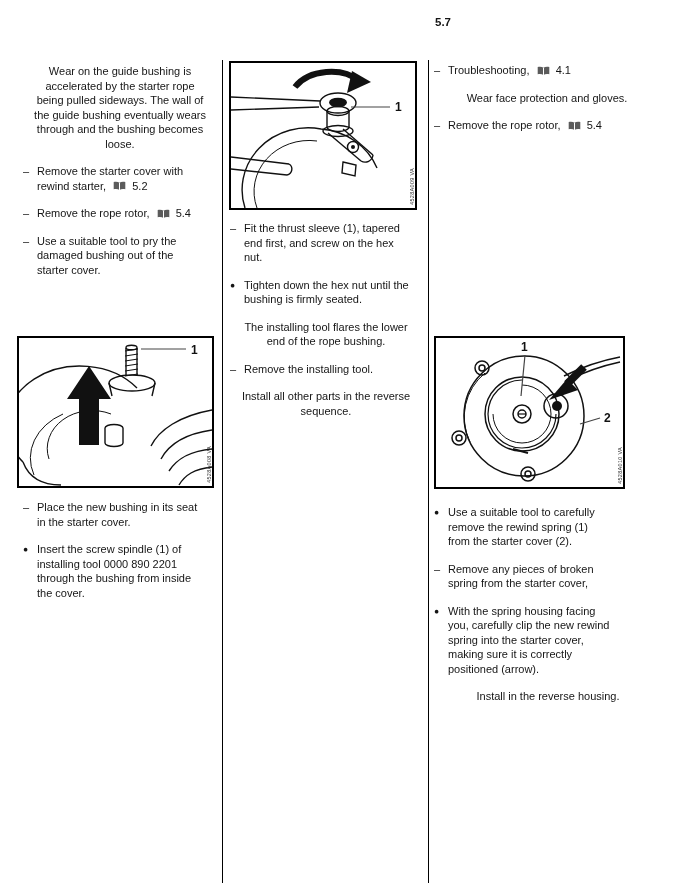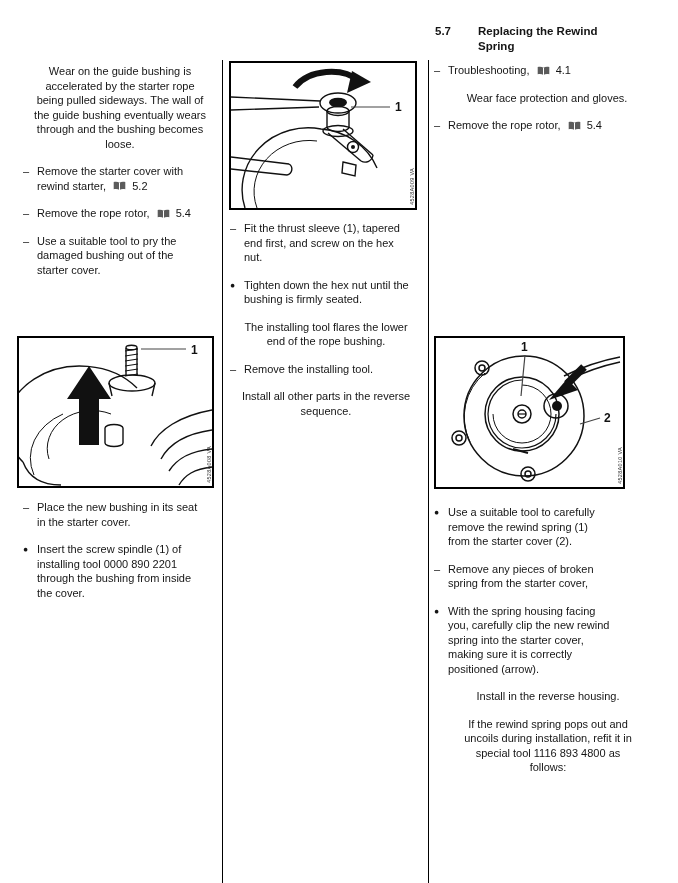--- a/index.html
+++ b/index.html
@@ -5,21 +5,21 @@
   html,body{margin:0;padding:0;background:#fff;}
   .page{position:relative;width:678px;height:883px;background:#ffffff;overflow:hidden;
         font-family:"Liberation Sans",sans-serif;color:#151515;}
   .divider{position:absolute;top:60px;bottom:0;width:1px;background:#000;}
   #divider-left{left:222px;}
   #divider-right{left:428px;}
   .heading{position:absolute;display:flex;font-weight:bold;font-size:11.5px;line-height:14.5px;}
   .heading .num{width:43px;flex:none;}
   .heading .title{white-space:pre-line;}
   #heading-left{left:23px;top:15px;width:195px;}
-  #heading-right{left:435px;top:24px;width:210px;}
+  #heading-right{left:435px;top:15px;width:210px;align-items:flex-end;}
   .flow{position:absolute;font-size:11px;line-height:14.5px;}
   #flow-left-top{left:23px;top:64px;width:194px;}
   #flow-left-bottom{left:23px;top:500px;width:194px;}
   #flow-middle{left:230px;top:221px;width:192px;}
   #flow-right-top{left:434px;top:63px;width:226px;}
   #flow-right-bottom{left:434px;top:505px;width:228px;}
   .para{margin:0 0 13px 0;white-space:pre-line;text-align:center;}
   .item{display:flex;margin:0 0 13px 0;}
   .item .marker{width:14px;flex:none;}
   .item.bullet .marker{font-size:8.5px;}
@@ -40,22 +40,20 @@
 <body>
 
 <div class="page">
 
   <div class="divider" id="divider-left"></div>
   <div class="divider" id="divider-right"></div>
 
 
   <div class="heading" id="heading-right">
     <span class="num">5.7</span>
-    <span class="title">Replacing the Rewind
-Spring</span>
   </div>
 
   <div class="flow" id="flow-left-top">
       <p class="para">Wear on the guide bushing is
 accelerated by the starter rope
 being pulled sideways. The wall of
 the guide bushing eventually wears
 through and the bushing becomes
 loose.</p>
       <div class="item dash">
@@ -154,24 +152,20 @@
       </div>
       <div class="item bullet">
         <span class="marker">●</span>
         <div class="ibody"><span class="itext">With the spring housing facing
 you, carefully clip the new rewind
 spring into the starter cover,
 making sure it is correctly
 positioned (arrow).</span></div>
       </div>
       <p class="para">Install in the reverse housing.</p>
-      <p class="para">If the rewind spring pops out and
-uncoils during installation, refit it in
-special tool 1116 893 4800 as
-follows:</p>
     </div>
 
   <div class="figure" id="figure-middle">
     <svg class="art" viewBox="0 0 184 145">
       <g stroke="#111" fill="none" stroke-width="1.4">
         <path d="M 14 145 A 66 62 0 0 1 90 66 A 66 62 0 0 1 146 105"></path>
         <path d="M 26 145 A 55 51 0 0 1 86 78" stroke-width="1"></path>
         <path d="M 0 94 L 58 101"></path>
         <path d="M 0 106 L 56 112"></path>
         <path d="M 58 101 A 6 6 0 0 1 56 112"></path>

